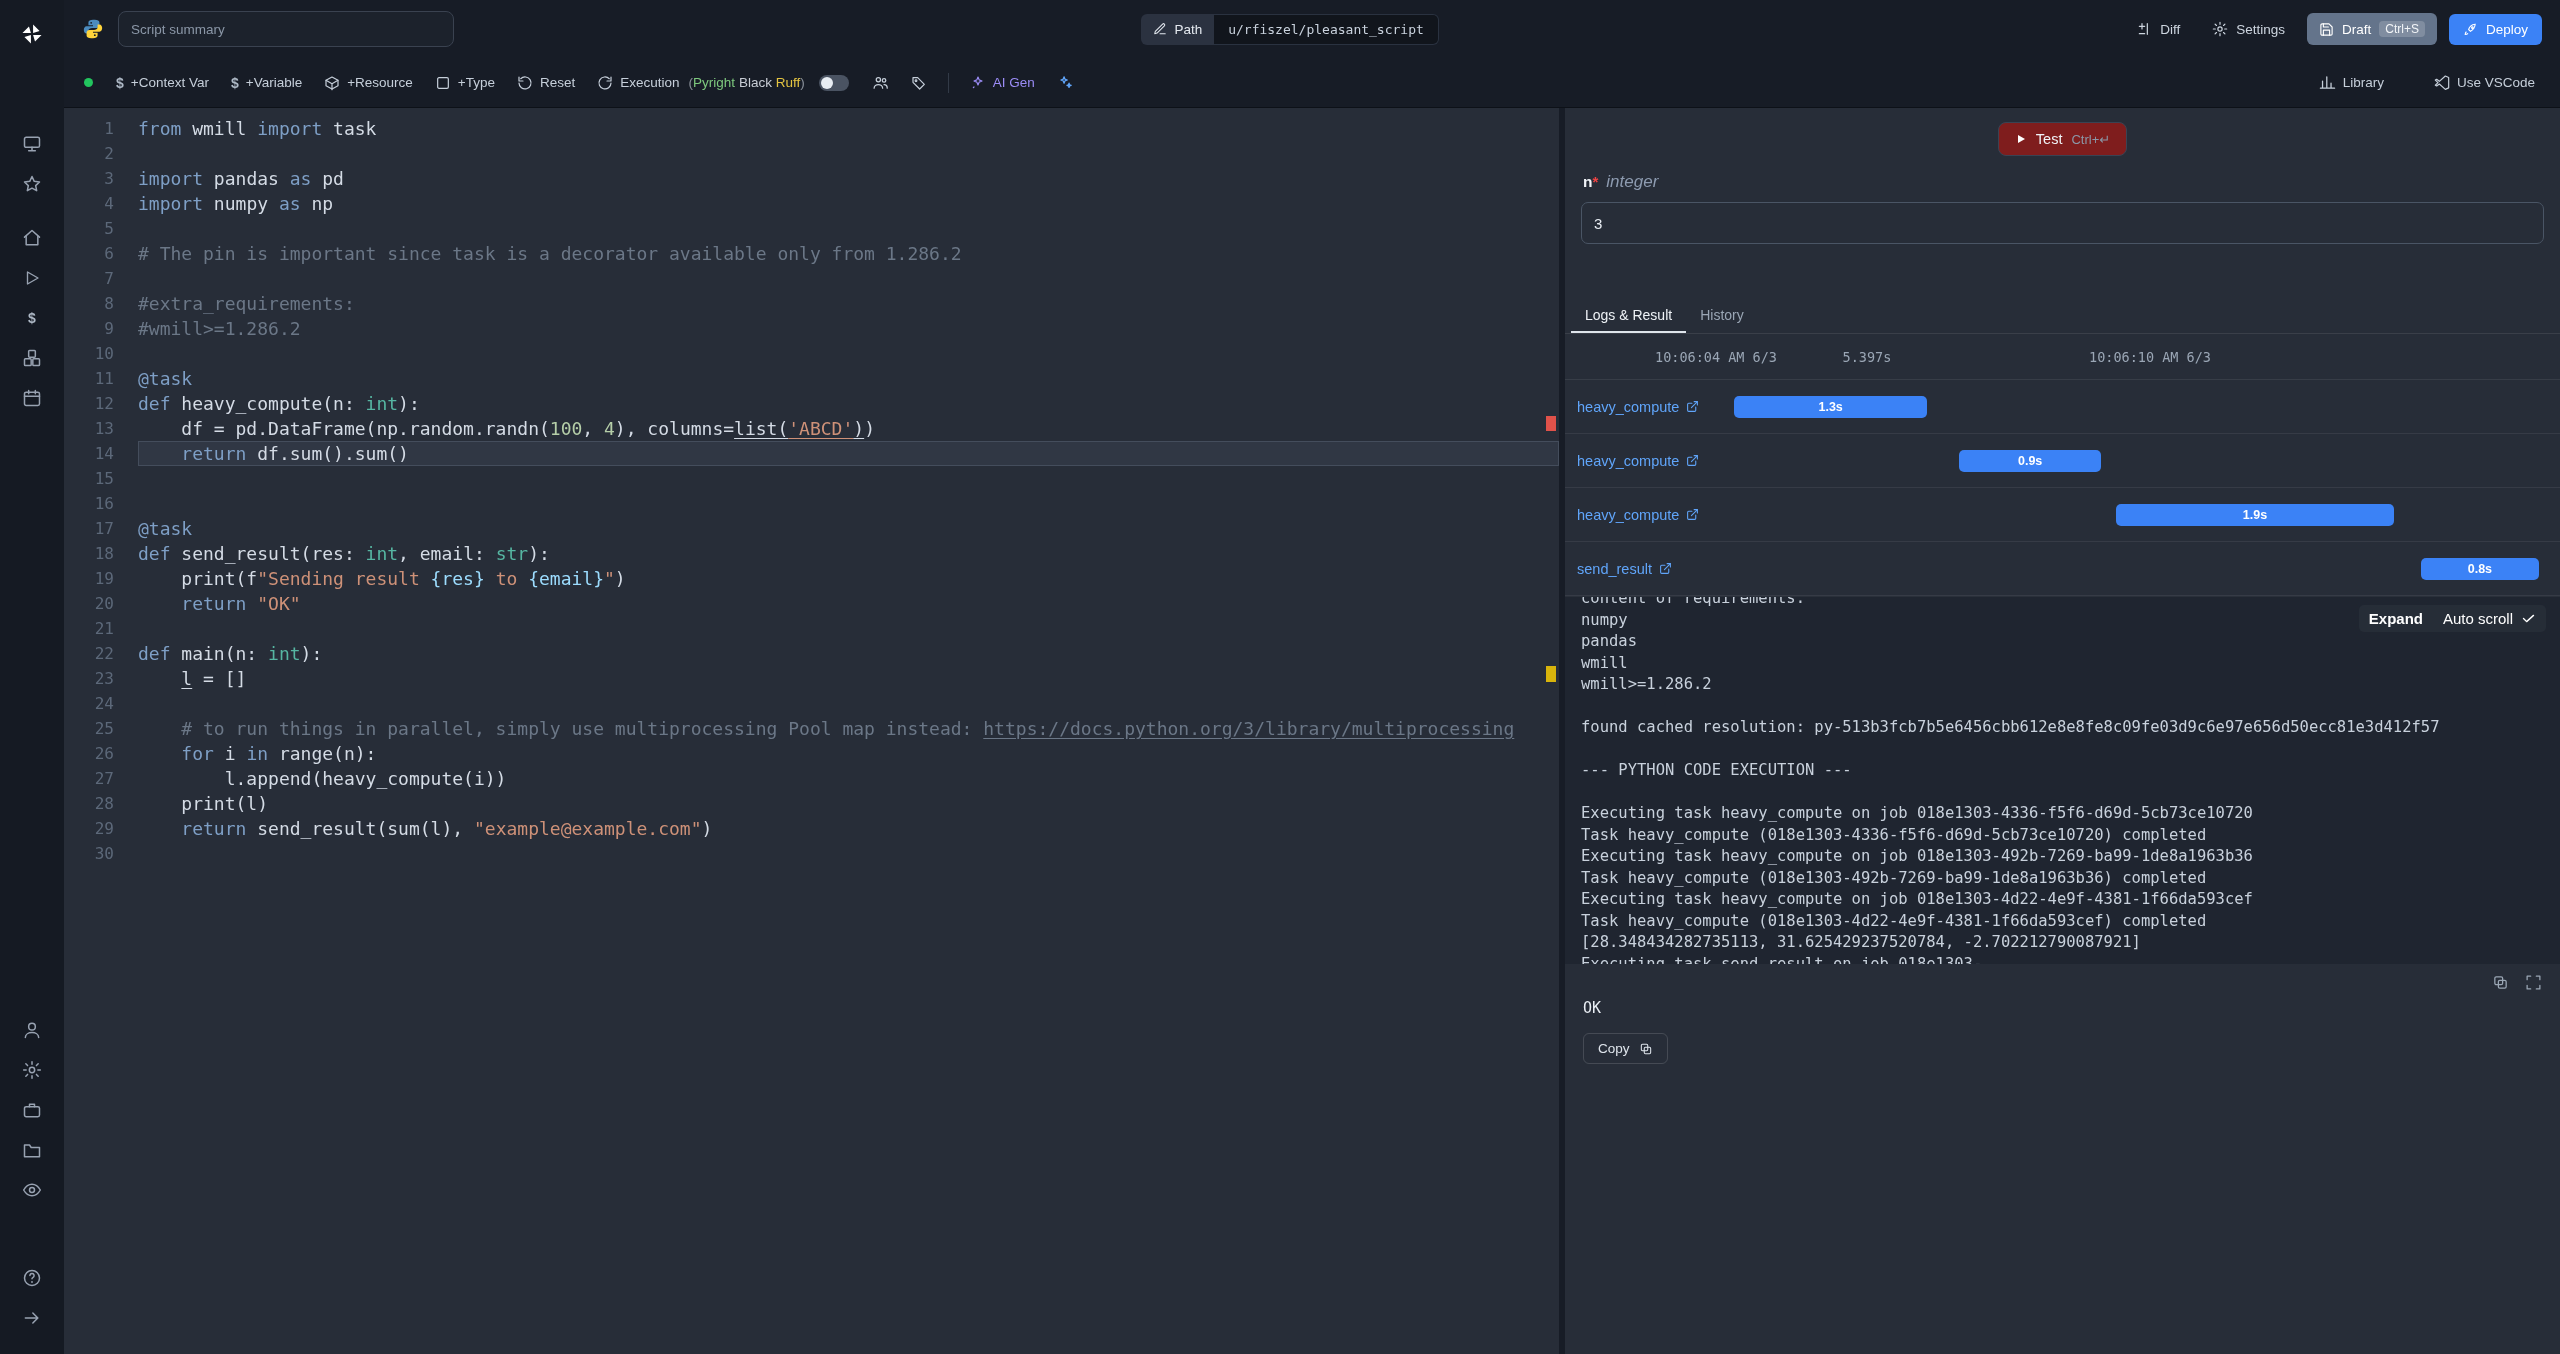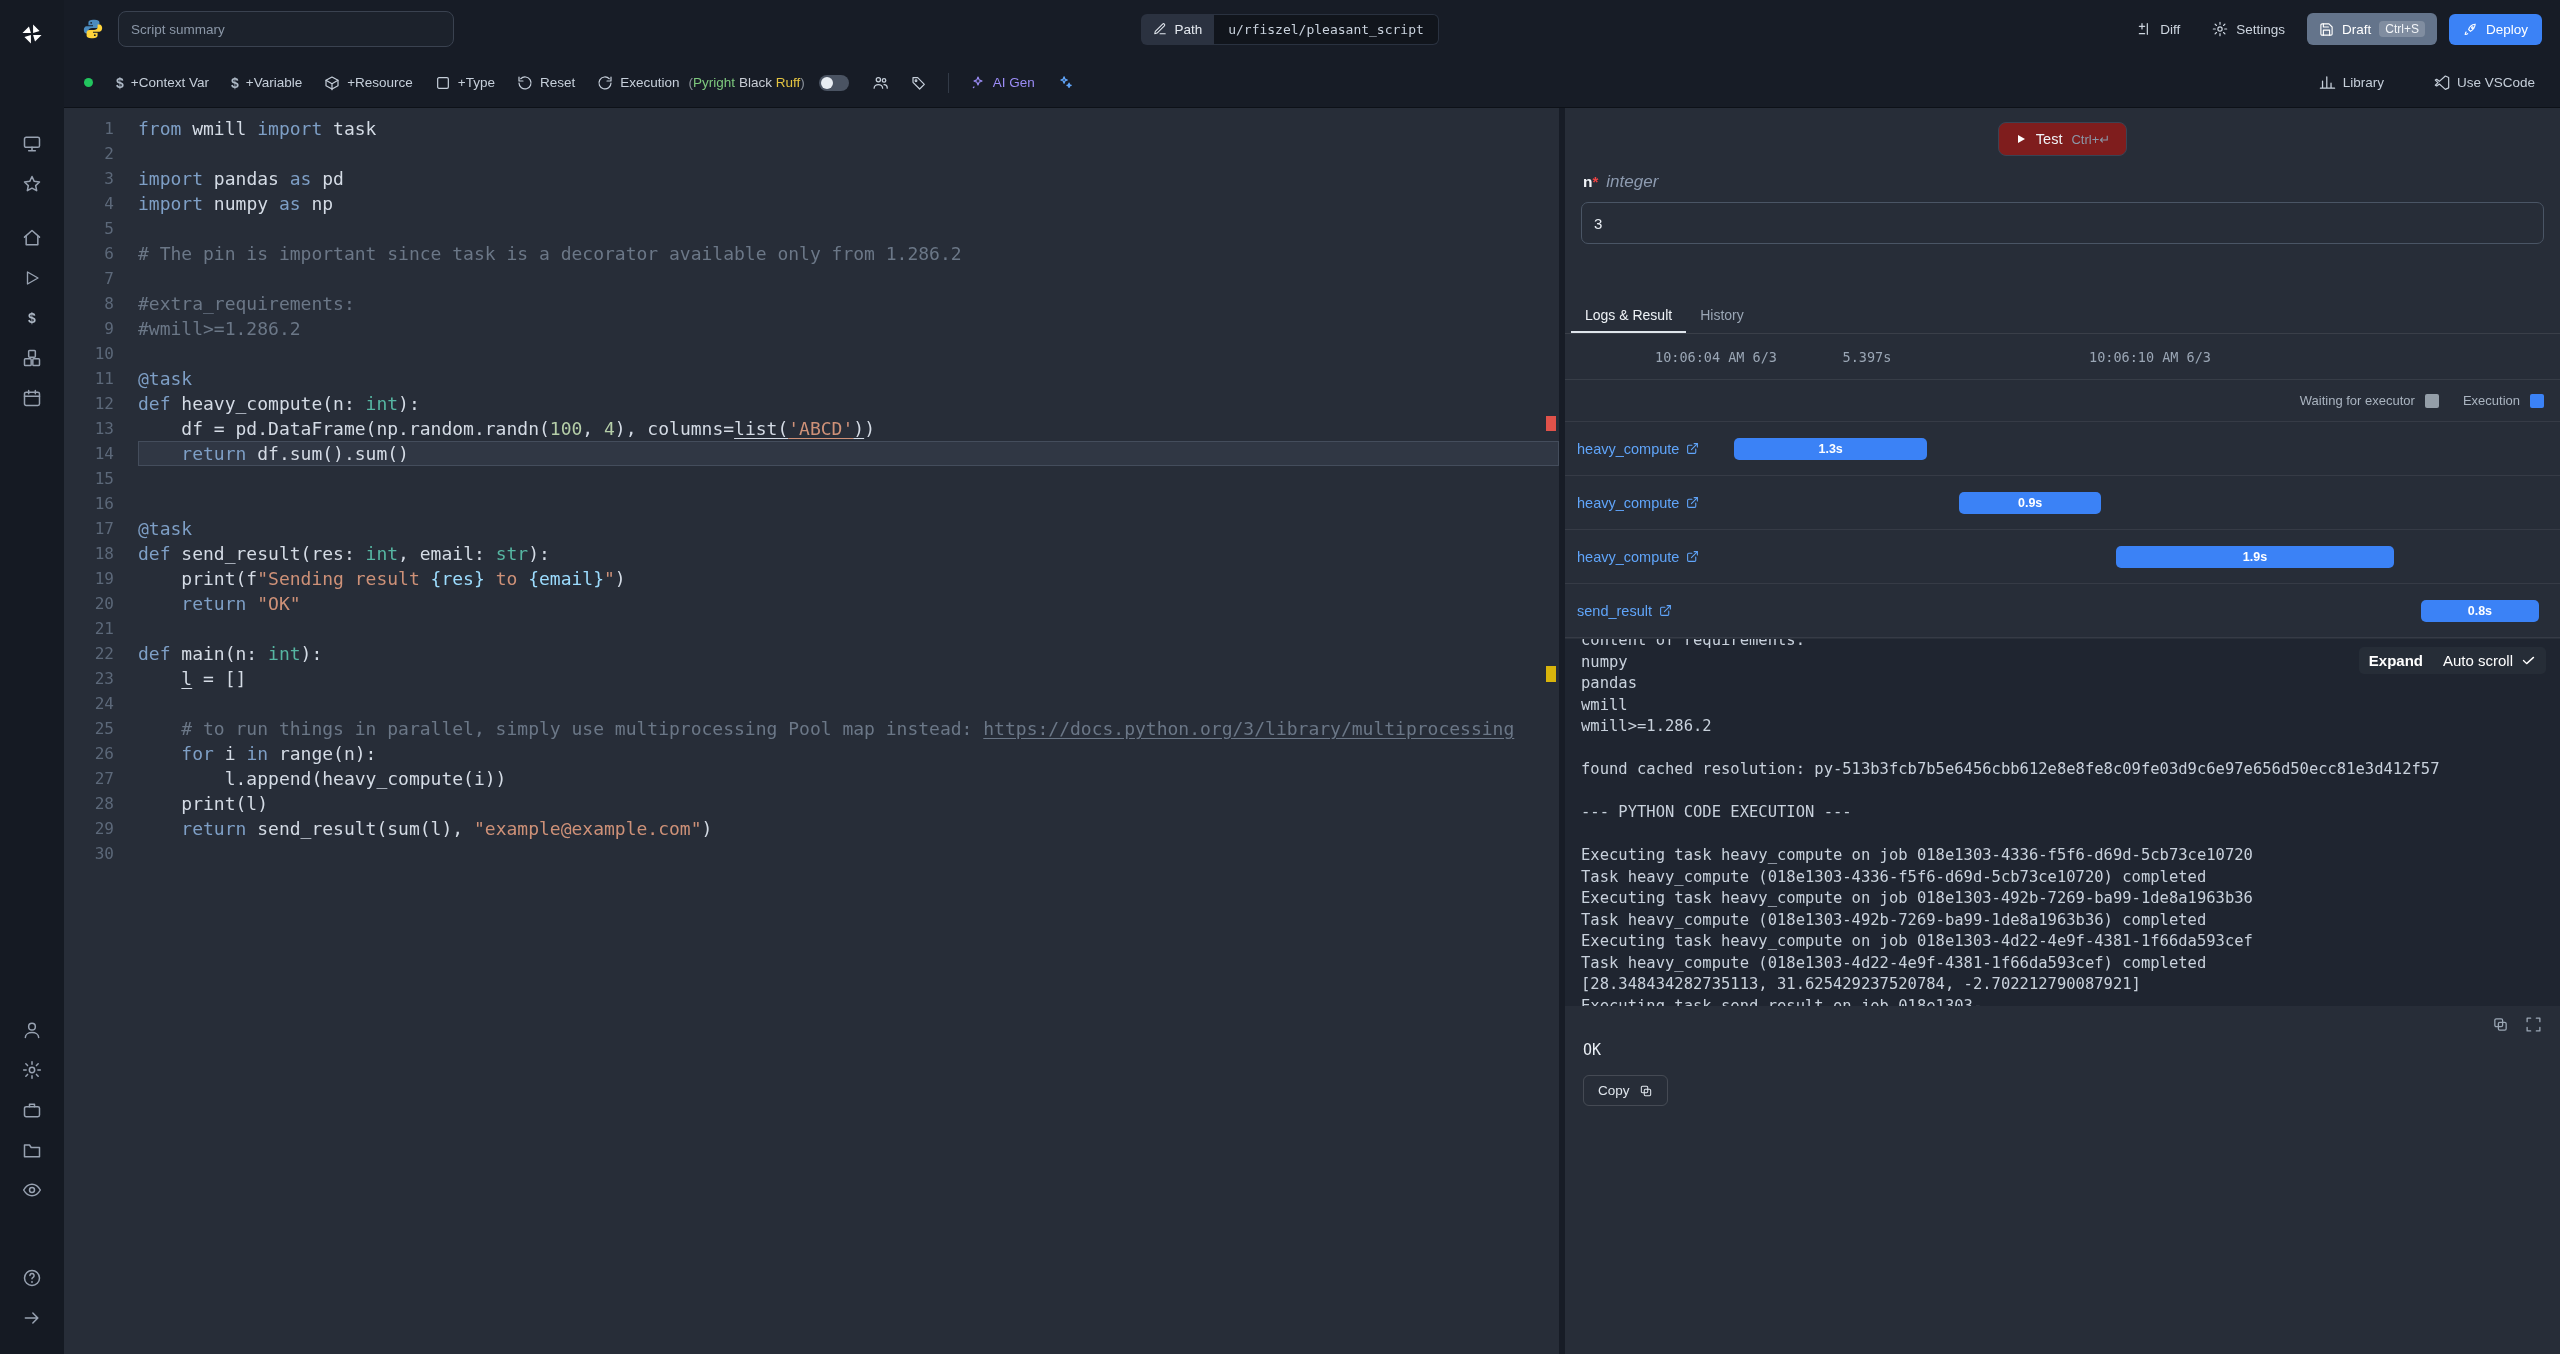--- a/index.html
+++ b/index.html
@@ -395,26 +395,20 @@
           <div class="tab active">Logs &amp; Result</div>
           <div class="tab">History</div>
         </div>
 
         <div class="timing">
           <span class="t-start">10:06:04 AM 6/3</span>
           <span class="t-dur">5.397s</span>
           <span class="t-end">10:06:10 AM 6/3</span>
         </div>
 
-        <div class="legend">
-          <span>Waiting for executor</span>
-            <span class="sw sw-wait"></span>
-          <span>Execution</span>
-            <span class="sw sw-exec"></span>
-        </div>
 
         <div class="gantt">
             <div class="grow">
               <a class="glabel">
                 <span>heavy_compute</span>
                 <svg width="13" height="13" viewBox="0 0 24 24">
                   <path d="M15 3h6v6"></path>
                   <path d="M10 14 21 3"></path>
                   <path d="M18 13v6a2 2 0 0 1-2 2H5a2 2 0 0 1-2-2V8a2 2 0 0 1 2-2h6"></path>
                 </svg>

